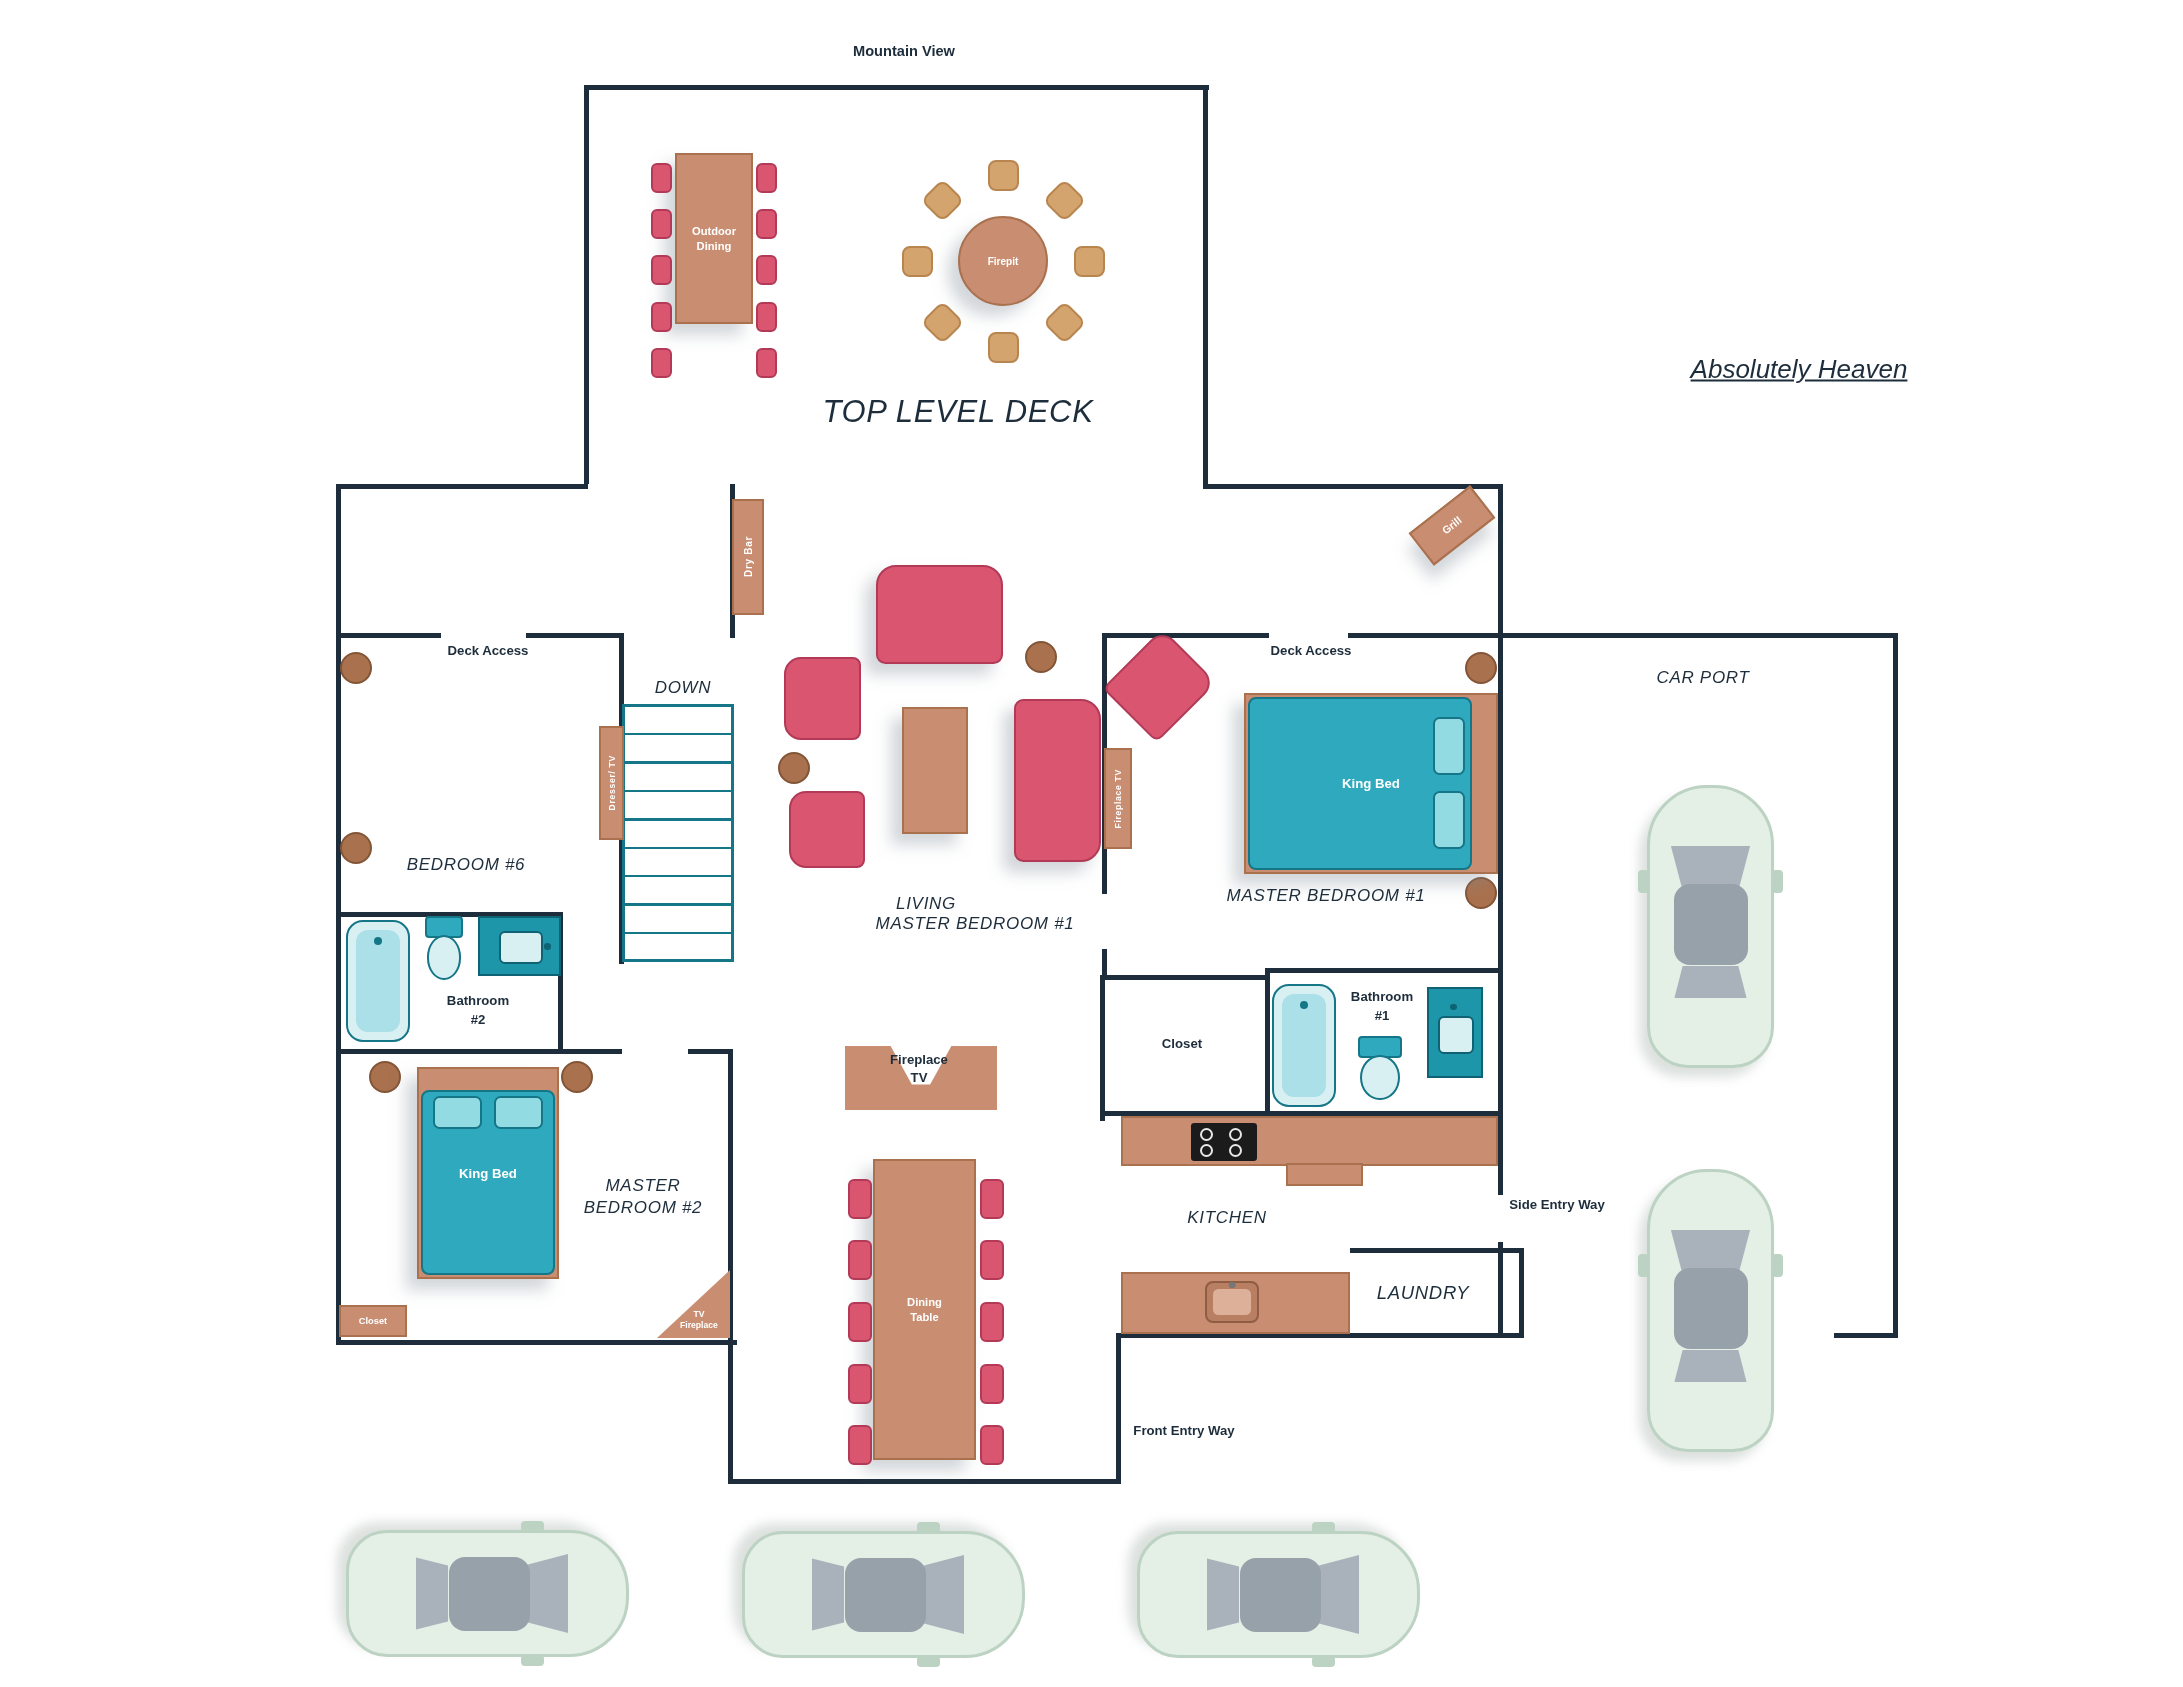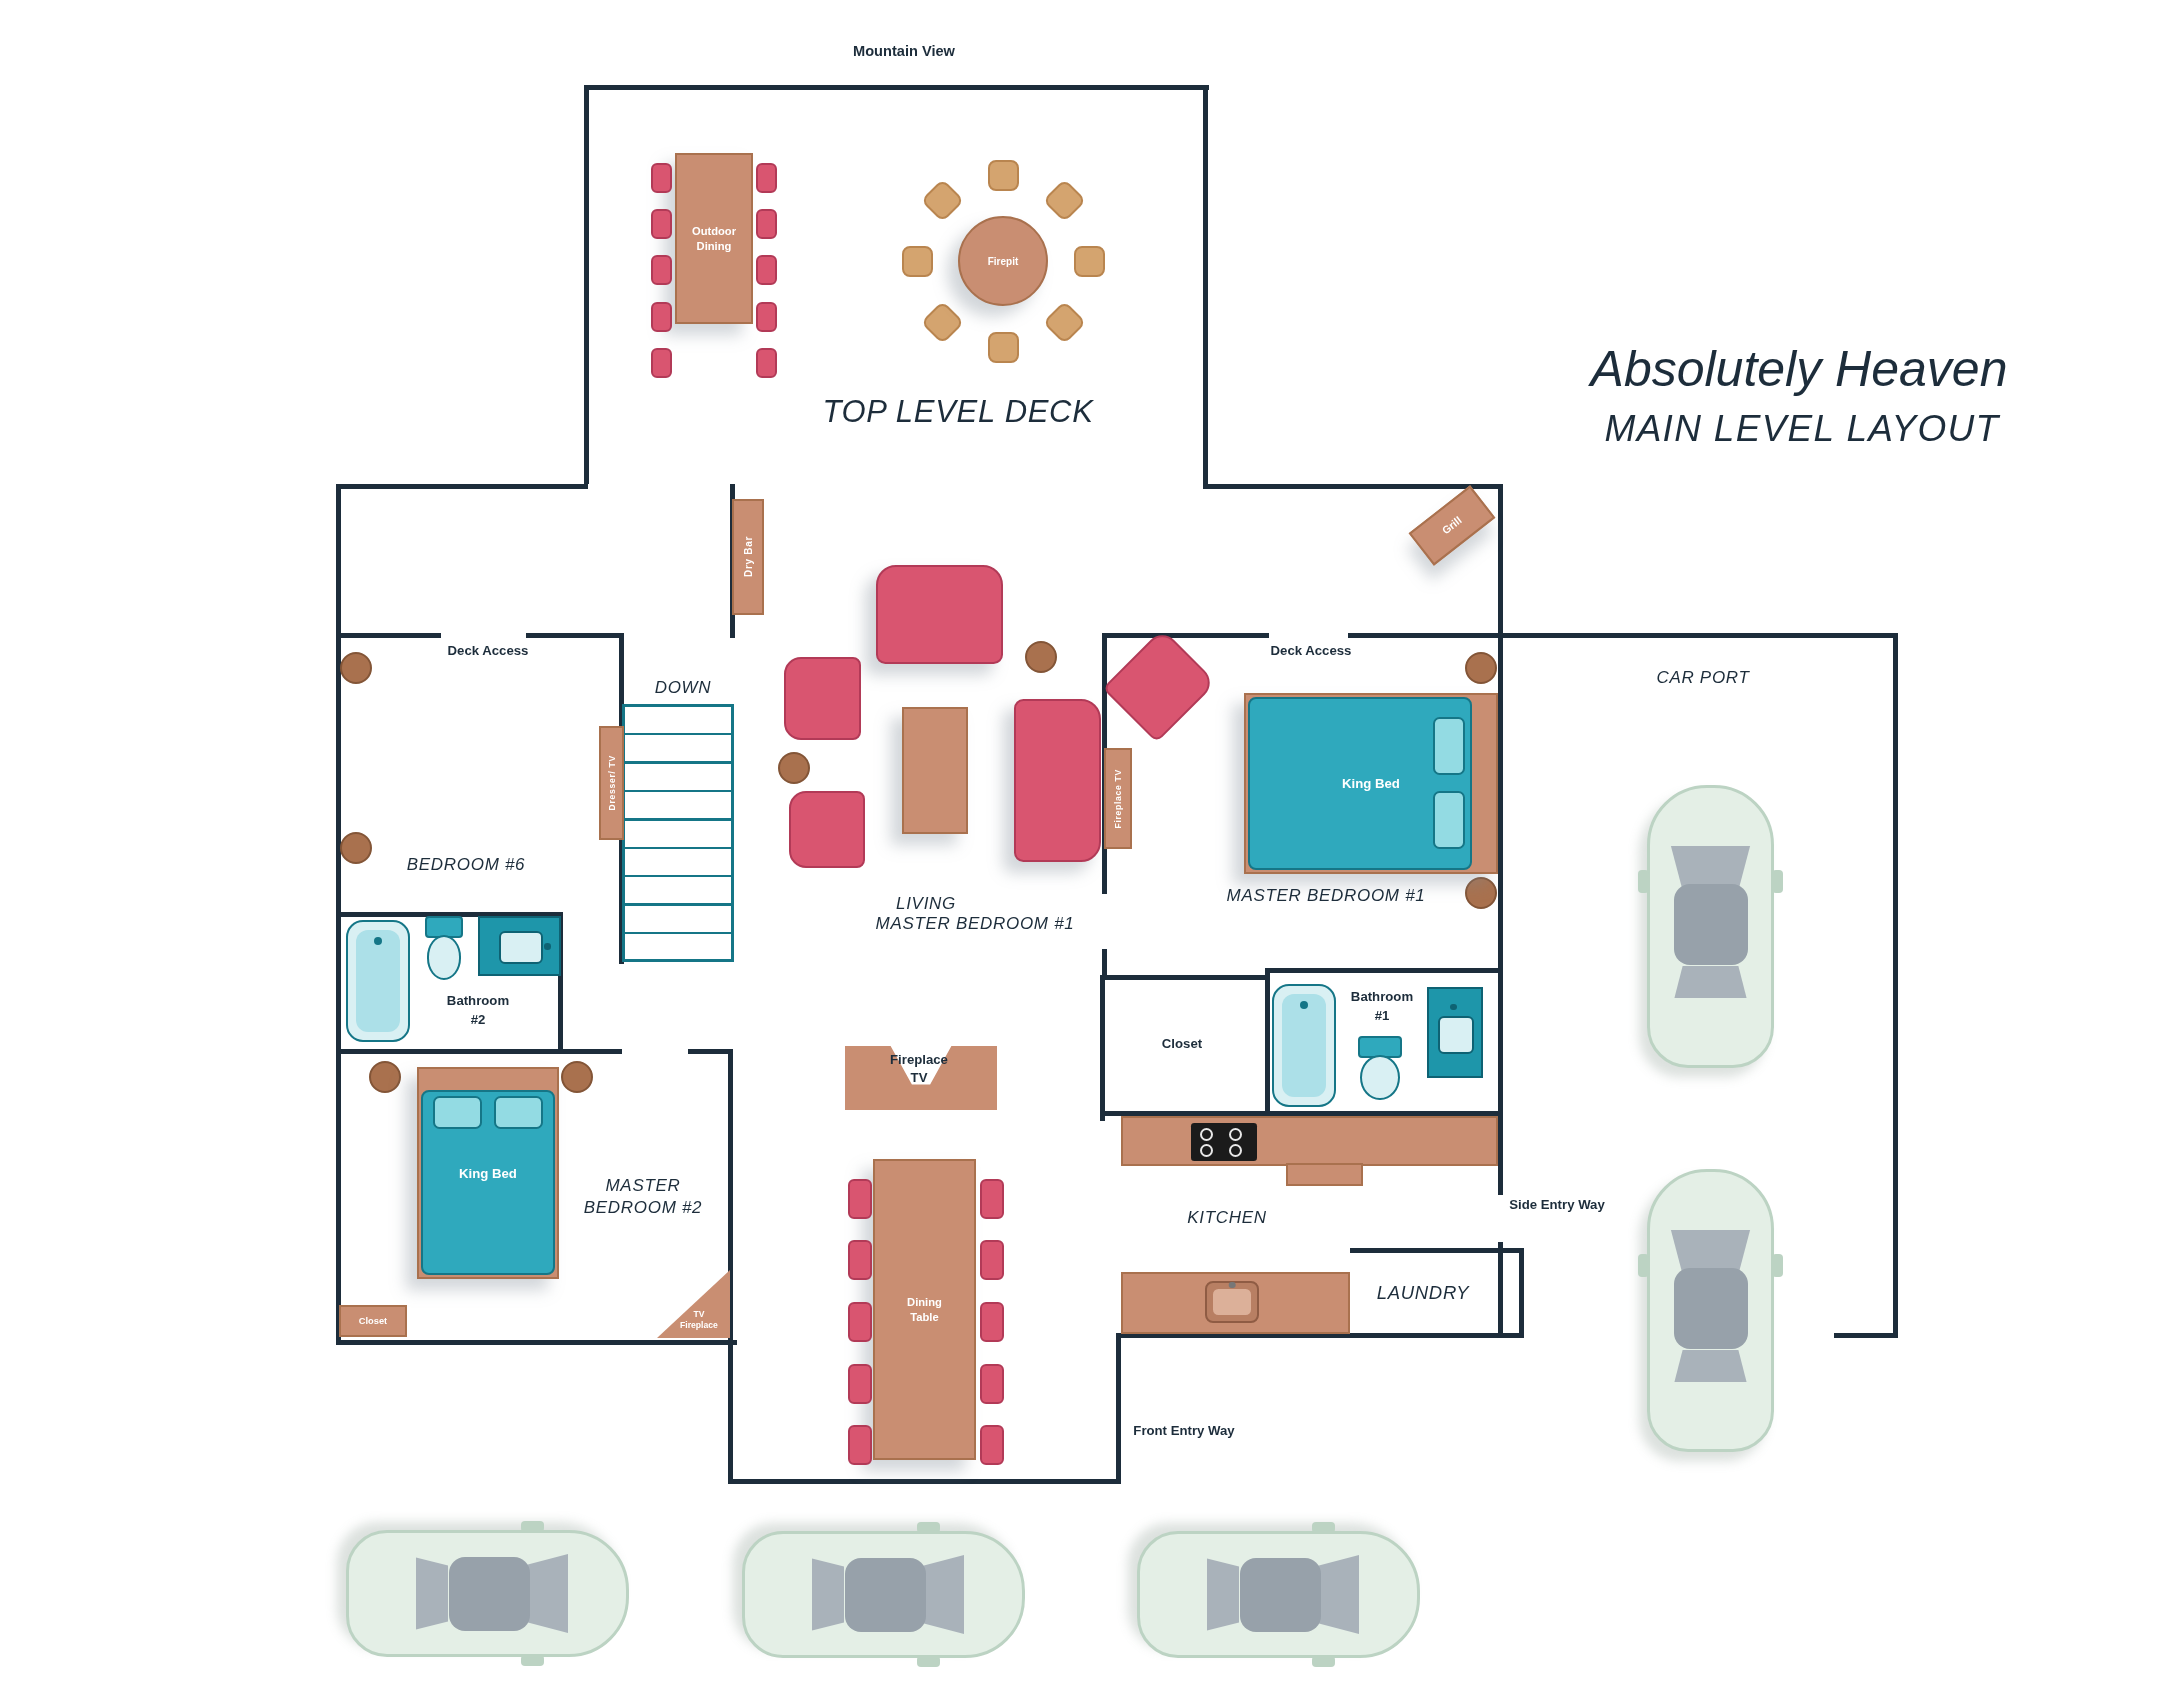--- a/index.html
+++ b/index.html
@@ -6,21 +6,21 @@
   html, body { background: #ffffff; }
   body { font-family: "Liberation Sans", sans-serif; }
   .canvas { position: relative; width: 2183px; height: 1687px; background: #fff; overflow: hidden; color: var(--ink); }
 
   .wall { position: absolute; background: var(--wall); }
 
   
   .clabel { position: absolute; transform: translate(-50%,-50%); white-space: nowrap; color: var(--ink); }
   .room   { font-style: italic; font-size: 17px; letter-spacing: 0.7px; }
   .room-xl{ font-style: italic; font-size: 31px; letter-spacing: 0.7px; }
-  .title-1{ font-style: italic; font-size: 50px; font-weight: 500; }
+  .title-1{ font-style: italic; font-size: 26px; font-weight: 500; text-decoration: underline; }
   .title-2{ font-style: italic; font-size: 37px; font-weight: 500; letter-spacing: 1.3px; }
   .tag    { font-weight: bold; font-size: 13.2px; }
 
   
   .furn { position: absolute; }
   .tan-item  { background: var(--tan);  border: 2.6px solid var(--tanDark); }
   .rose-item { background: var(--rose); border: 2.6px solid var(--roseDark); }
   .tan-chair { position: absolute; background: var(--chairTan); border: 2.6px solid var(--chairTanDark); border-radius: 8px; width: 31px; height: 31px; }
   .rose-chair{ position: absolute; background: var(--rose); border: 2.6px solid var(--roseDark); border-radius: 6px; }
   .shadow { box-shadow: -10.6px 10.6px 14.6px rgba(125,138,150,0.35); }
@@ -71,21 +71,20 @@
   .notch-fireplace { position: absolute; background: var(--tan); border: 0;
     clip-path: polygon(0 0, 30% 0, 44% 60%, 56% 60%, 70% 0, 100% 0, 100% 100%, 0 100%); }
 </style>
 </head>
 <body>
 
 <div class="canvas">
 
   <div class="clabel tag" style="left:904px; top:51px; font-size:14.6px;">Mountain View</div>
   <div class="clabel title-1" style="left:1799px; top:369px;">Absolutely Heaven</div>
-  <div class="clabel title-2" style="left:1802px; top:429px;">MAIN LEVEL LAYOUT</div>
 
   <div class="wall" style="left:584px; top:85px; width:625px; height:4.6px;"></div>
   <div class="wall" style="left:584px; top:85px; width:4.6px; height:399px;"></div>
   <div class="wall" style="left:1203px; top:85px; width:4.6px; height:399px;"></div>
 
   <div class="wall" style="left:336px; top:484px; width:252px; height:4.6px;"></div>
   <div class="wall" style="left:1203px; top:484px; width:299px; height:4.6px;"></div>
   <div class="wall" style="left:336px; top:484px; width:4.6px; height:861px;"></div>
   <div class="wall" style="left:1498px; top:484px; width:4.6px; height:711px;"></div>
   <div class="wall" style="left:1498px; top:1242px; width:4.6px; height:91px;"></div>

